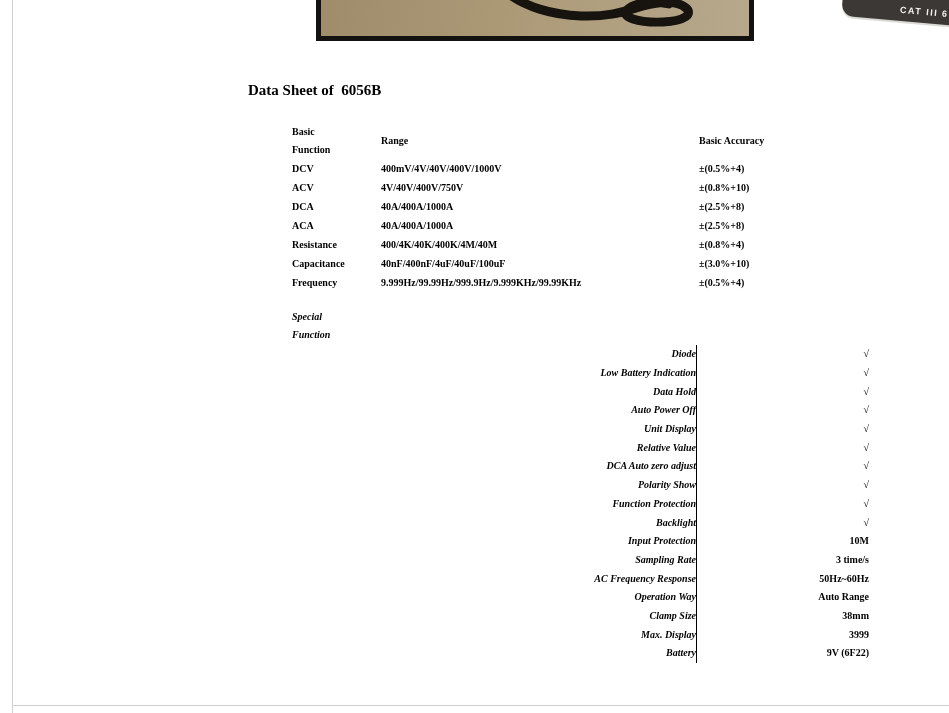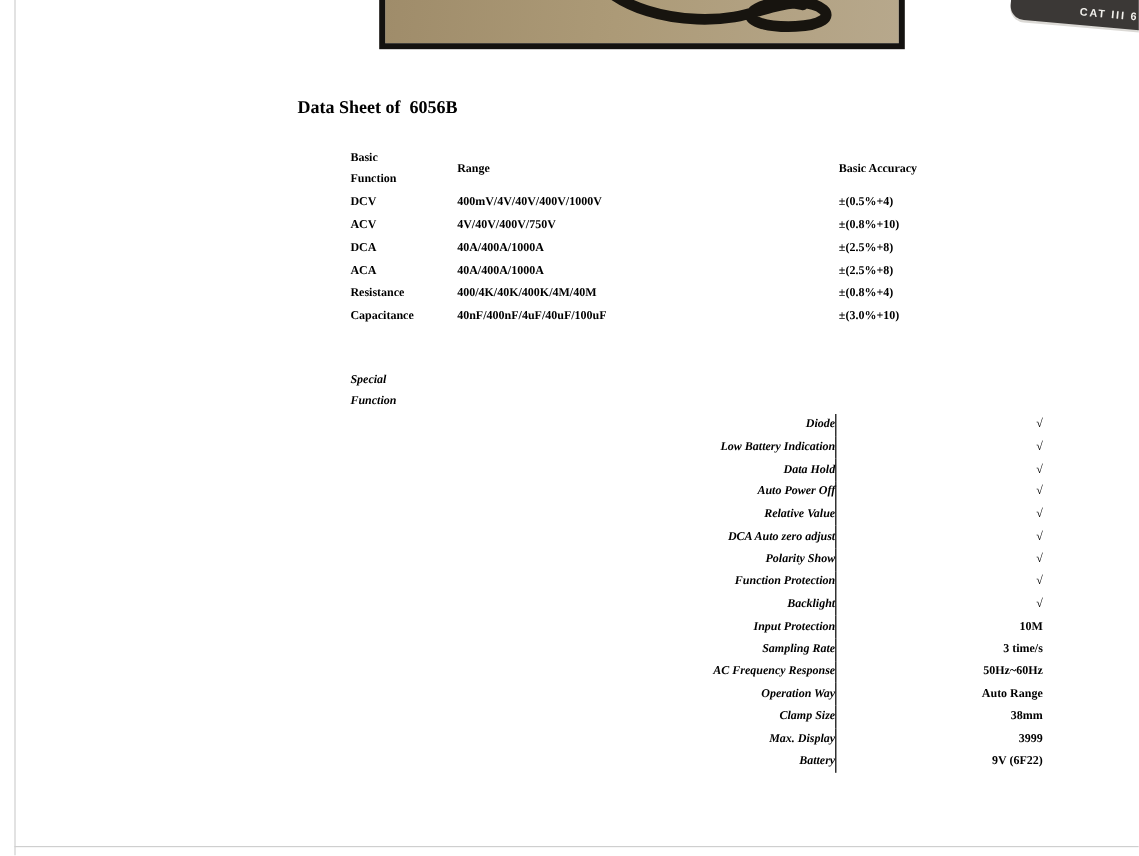--- a/index.html
+++ b/index.html
@@ -165,20 +165,25 @@
       <tr>
       <td class="c1">Resistance</td>
       <td class="c2">400/4K/40K/400K/4M/40M</td>
       <td class="c3">±(0.8%+4)</td>
     </tr>
       <tr>
       <td class="c1">Capacitance</td>
       <td class="c2">40nF/400nF/4uF/40uF/100uF</td>
       <td class="c3">±(3.0%+10)</td>
     </tr>
+      <tr>
+      <td class="c1">Frequency</td>
+      <td class="c2">9.999Hz/99.99Hz/999.9Hz/9.999KHz/99.99KHz</td>
+      <td class="c3">±(0.5%+4)</td>
+    </tr>
     </tbody>
 </table>
 
 <table class="special-table">
   <thead>
     <tr>
       <th class="s1"><span>Special</span><br><span>Function</span></th>
       <th class="s2"></th>
     </tr>
   </thead>
@@ -194,20 +199,24 @@
     </tr>
       <tr>
       <td class="s1">Data Hold</td>
       <td class="s2">√</td>
     </tr>
       <tr>
       <td class="s1">Auto Power Off</td>
       <td class="s2">√</td>
     </tr>
       <tr>
+      <td class="s1">Unit Display</td>
+      <td class="s2">√</td>
+    </tr>
+      <tr>
       <td class="s1">Relative Value</td>
       <td class="s2">√</td>
     </tr>
       <tr>
       <td class="s1">DCA Auto zero adjust</td>
       <td class="s2">√</td>
     </tr>
       <tr>
       <td class="s1">Polarity Show</td>
       <td class="s2">√</td>

